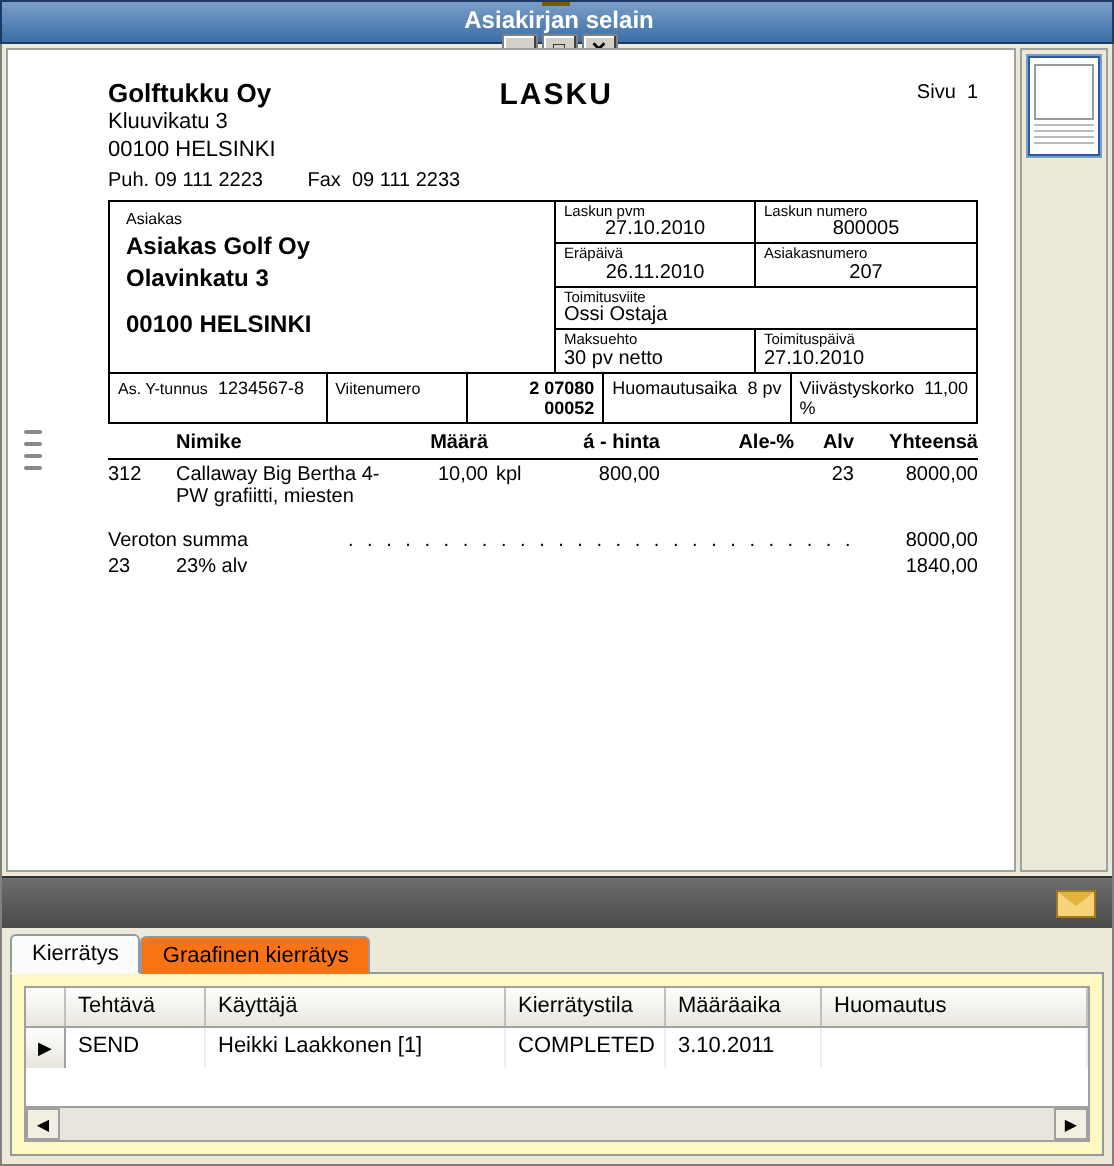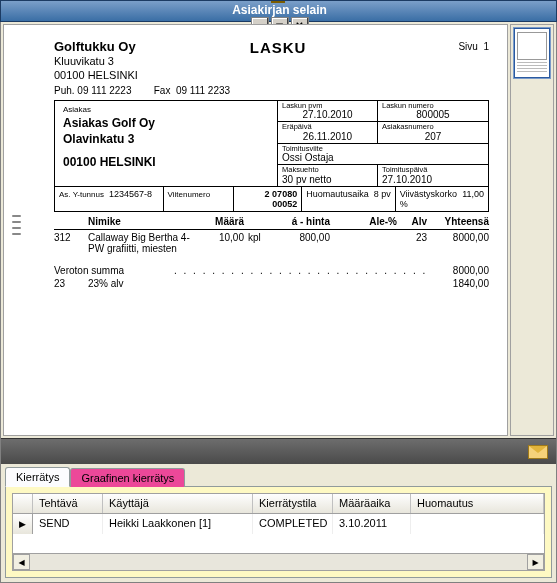--- a/index.html
+++ b/index.html
@@ -158,21 +158,21 @@
     border:1px solid #808080;
     border-top:none;
     height: 119px;
     background:#ece9d8;
     display:flex;flex-direction:column;
   }
   .tabs{display:flex;height:22px;align-items:flex-end;padding-left:4px;text-align:center;}
   .tab{
     border:1px solid #919b9c;
     border-bottom:none;
-    background:#ec4899;
+    background:#f97316;
     padding:3px 10px 3px 10px;
     font-size:11px;
     border-radius:3px 3px 0 0;
     margin-right:0;
     position:relative;top:1px;
   }
   .tab.active{background:#fcfcfe;border-bottom:1px solid #fcfcfe;z-index:2;}
   .tabpanel{
     flex:1; margin:0 4px 4px 4px; border:1px solid #919b9c; background:#fef9c3;
     padding:6px; display:flex;flex-direction:column;

